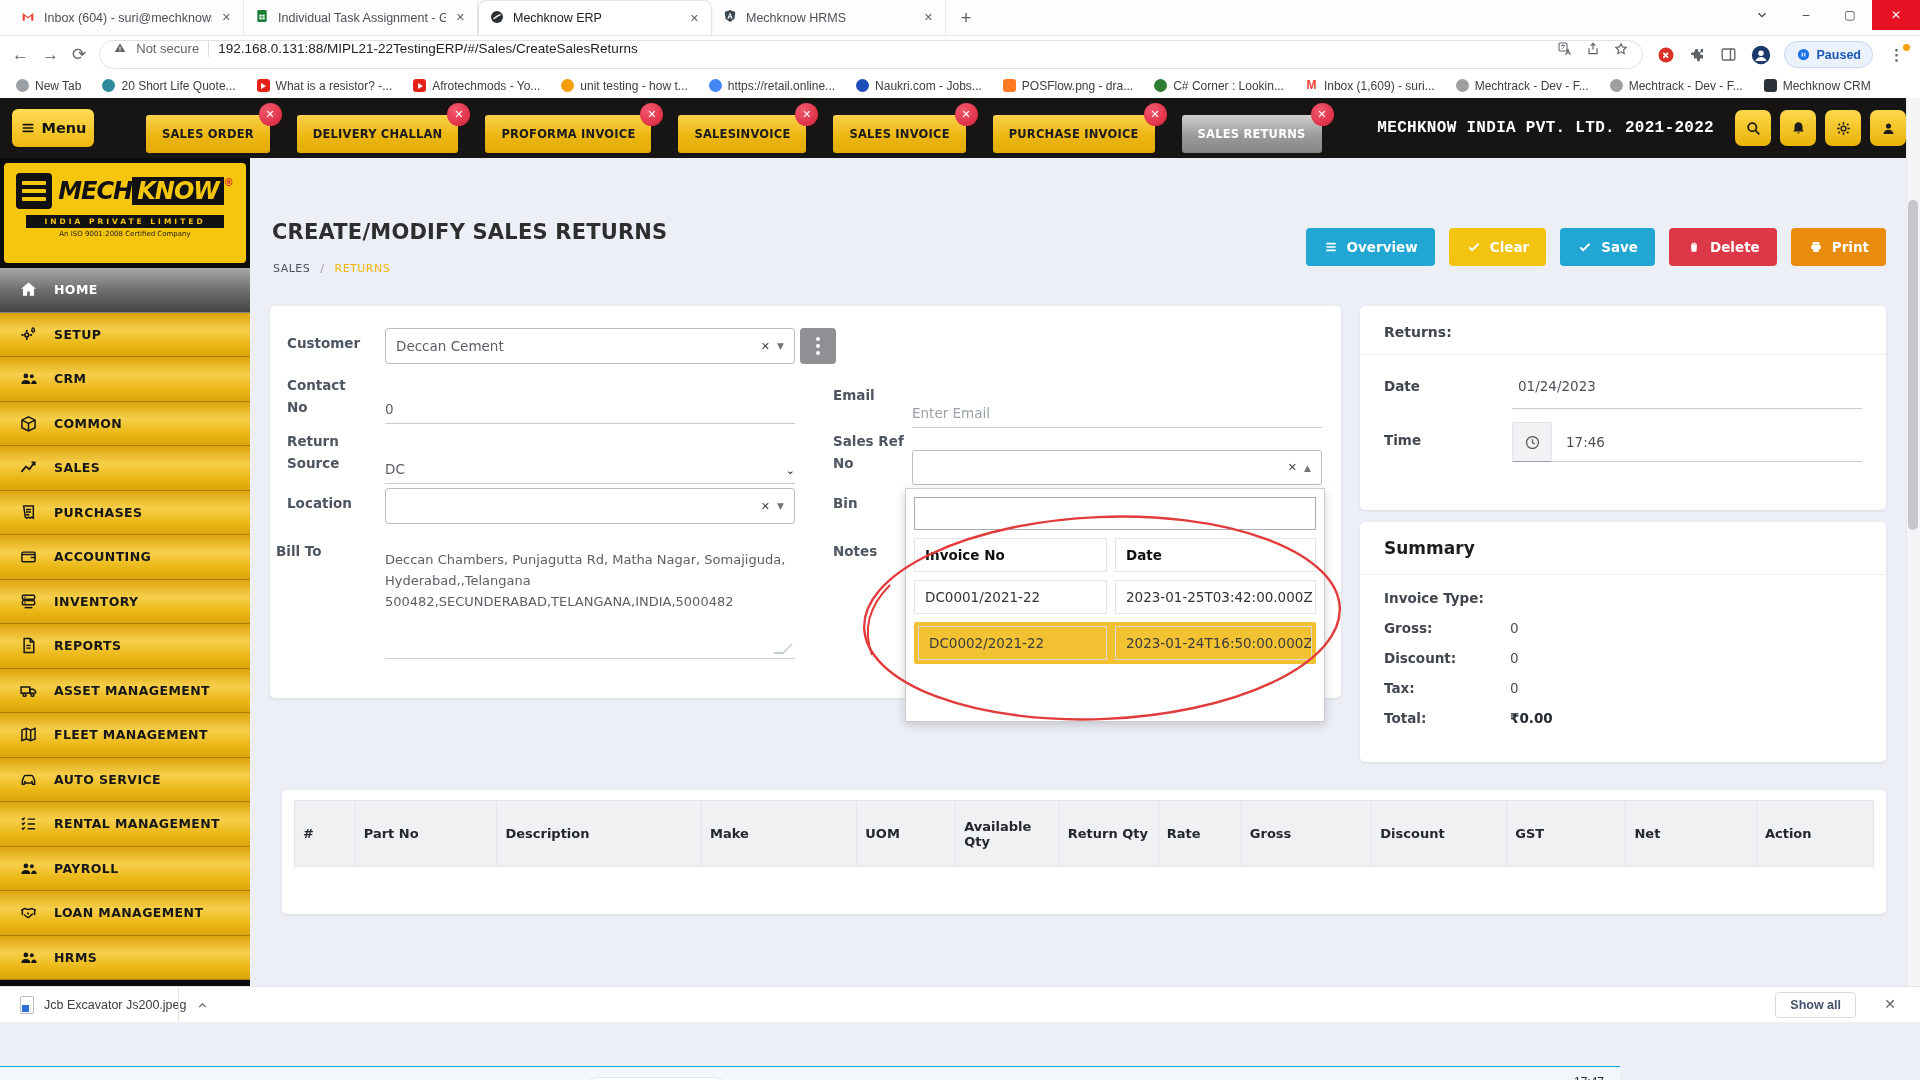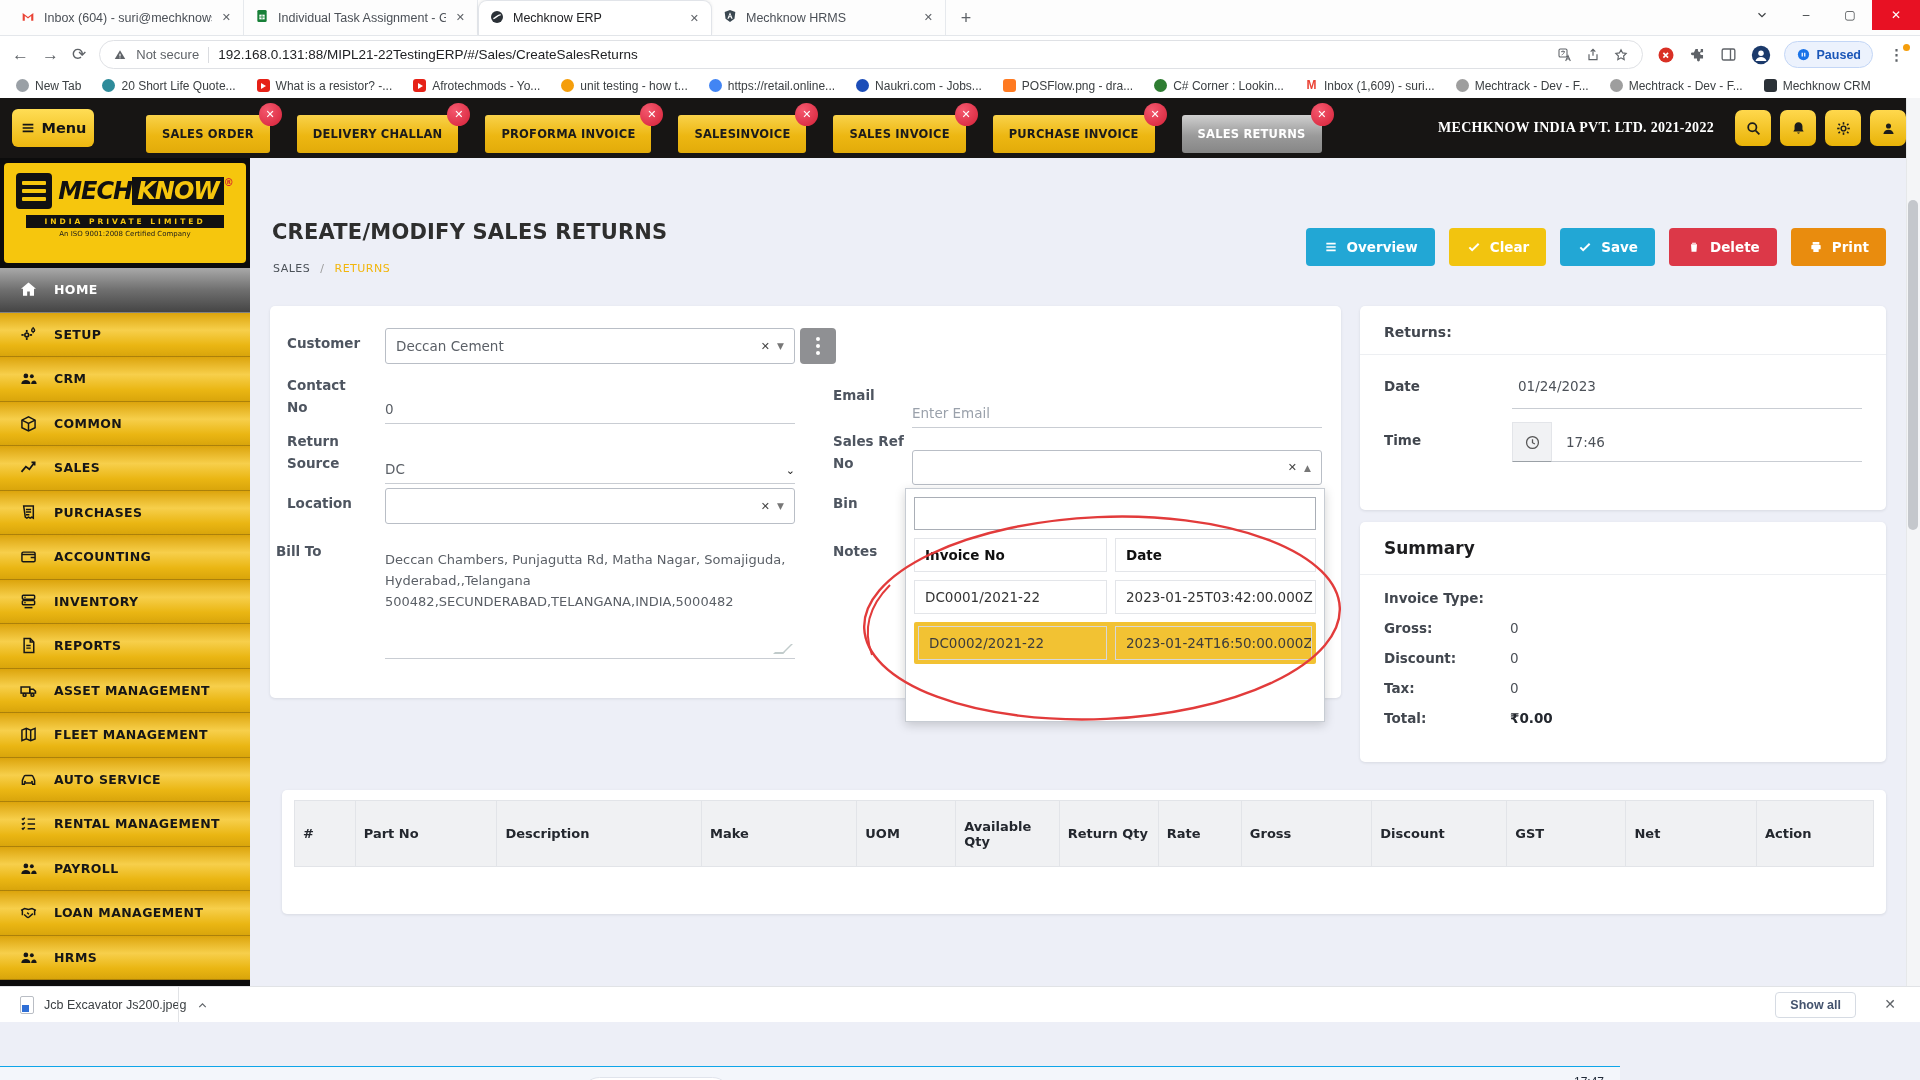--- a/index.html
+++ b/index.html
@@ -14,21 +14,21 @@
   .tab.active{background:#fff;border:1px solid #e1e4e9;border-bottom:none;border-radius:9px 9px 0 0;box-shadow:0 -1px 3px rgba(0,0,0,.07);color:#202124}
   .tab-title{flex:1;white-space:nowrap;overflow:hidden}
   .tab-close{color:#5f6368;font-size:11px;padding:2px}
   .fav svg{width:16px;height:16px}
   .newtab{width:28px;height:28px;display:flex;align-items:center;justify-content:center;font-size:18px;color:#5f6368;margin:0 6px 3px}
   #winctl{position:absolute;right:0;top:0;height:30px;display:flex;align-items:center}
   .wbtn{width:44px;height:30px;display:flex;align-items:center;justify-content:center;color:#3c4043;font-size:12px}
   .wbtn.close{background:#e81123;color:#fff;width:48px}
   #toolbar{position:absolute;left:0;top:36px;width:1920px;height:37px;background:#fff;display:flex;align-items:center;padding:0 12px;gap:13px}
   .navg{font-size:17px;color:#5f6368}
-  .pill{height:29px;border:1px solid #dfe1e5;border-radius:15px;background:#fff;display:flex;align-items:center;padding:0 13px;gap:9px;flex:1;min-width:0}
+  .pill{height:29px;border:1px solid #dfe1e5;border-radius:15px;background:#fff;display:flex;align-items:flex-start;padding:0 13px;gap:9px;flex:1;min-width:0}
   .pill .sec{color:#5f6368;font-size:13px}
   .pill .div{width:1px;height:16px;background:#dadce0}
   .pill .url{color:#202124;font-size:13.5px;flex:1}
   .pill-icons{display:flex;gap:12px;align-items:center;color:#5f6368}
   .extrow{display:flex;gap:12px;align-items:center}
   .paused{display:flex;align-items:center;gap:6px;background:#ecf2fd;border:1px solid #c3d6f6;border-radius:14px;height:27px;padding:0 11px;color:#1a56b8;font-size:12.5px;font-weight:bold}
   .kebab{position:relative;color:#5f6368;font-size:15px;padding:0 4px;font-weight:bold}
   .kebab i{position:absolute;top:-2px;right:-2px;width:7px;height:7px;border-radius:50%;background:#f59e0b}
   #bookmarks{position:absolute;left:0;top:73px;width:1920px;height:25px;background:#fff;display:flex;align-items:center;padding:0 16px;gap:21px;font-size:12px;color:#3c4043;white-space:nowrap}
   .bm{display:flex;gap:6px;align-items:center}
@@ -38,21 +38,21 @@
   .bi.yt::after{content:"";position:absolute;left:4.5px;top:3.5px;border-left:5px solid #fff;border-top:3px solid transparent;border-bottom:3px solid transparent}
   .bi.gm{background:#fff;color:#ea4335;font-weight:900;font-size:12px;line-height:13px;text-align:center}
 
   
   #appbar{position:absolute;left:0;top:98px;width:1920px;height:60px;background:#171514}
   #menu-btn{position:absolute;left:12px;top:11px;width:82px;height:38px;background:linear-gradient(#ffdd55,#edb70f);border-radius:6px;color:#141414;font-weight:bold;font-size:14.5px;display:flex;align-items:center;justify-content:center;gap:6px;font-family:"DejaVu Sans",sans-serif}
   #chips{position:absolute;left:146px;top:17px;display:flex;gap:27px}
   .chip{position:relative;height:38px;display:flex;align-items:center;padding:0 16px;background:linear-gradient(#f9d24a,#edb712 55%,#e2ab09);border-radius:3px;font-weight:bold;font-size:11.5px;color:#1b1b1b;letter-spacing:.2px;font-family:"DejaVu Sans",sans-serif}
   .chip.active{background:linear-gradient(#cfcfcf,#9a9a9a 55%,#868686);color:#fff}
   .chip .x{position:absolute;top:-12px;right:-12px;width:23px;height:23px;border-radius:50%;background:radial-gradient(circle at 35% 30%,#f4586e,#d52138);color:#fff;font-weight:bold;font-size:11px;display:flex;align-items:center;justify-content:center}
-  #company{position:absolute;right:206px;top:0;height:60px;display:flex;align-items:center;color:#fff;font-weight:bold;font-size:14px;letter-spacing:.3px;font-family:Liberation Serif, serif}
+  #company{position:absolute;right:206px;top:0;height:60px;display:flex;align-items:center;color:#fff;font-weight:bold;font-size:16px;letter-spacing:.3px;font-family:Liberation Mono, monospace}
   #hicons{position:absolute;right:14px;top:12px;display:flex;gap:9px}
   .hbtn{width:36px;height:36px;border-radius:7px;background:linear-gradient(#ffd84d,#e9b307);display:flex;align-items:center;justify-content:center;color:#1c1c1c}
   .hbtn svg{width:19px;height:19px}
 
   
   #sidebar{position:absolute;left:0;top:158px;width:250px;height:828px;background:#0c0c0c}
   #logo{margin:5px 4px;background:#f6c60d;border-radius:4px;height:100px;padding:10px 8px 6px;text-align:center;font-family:"DejaVu Sans",sans-serif}
   #logo .row{display:flex;align-items:center;justify-content:center;gap:6px}
   #logo .esym{width:36px;height:36px;background:#111;border-radius:4px;display:flex;flex-direction:column;justify-content:center;gap:4px;padding:0 6px}
   #logo .esym i{display:block;height:4px;background:#f6c60d;border-radius:1px}

